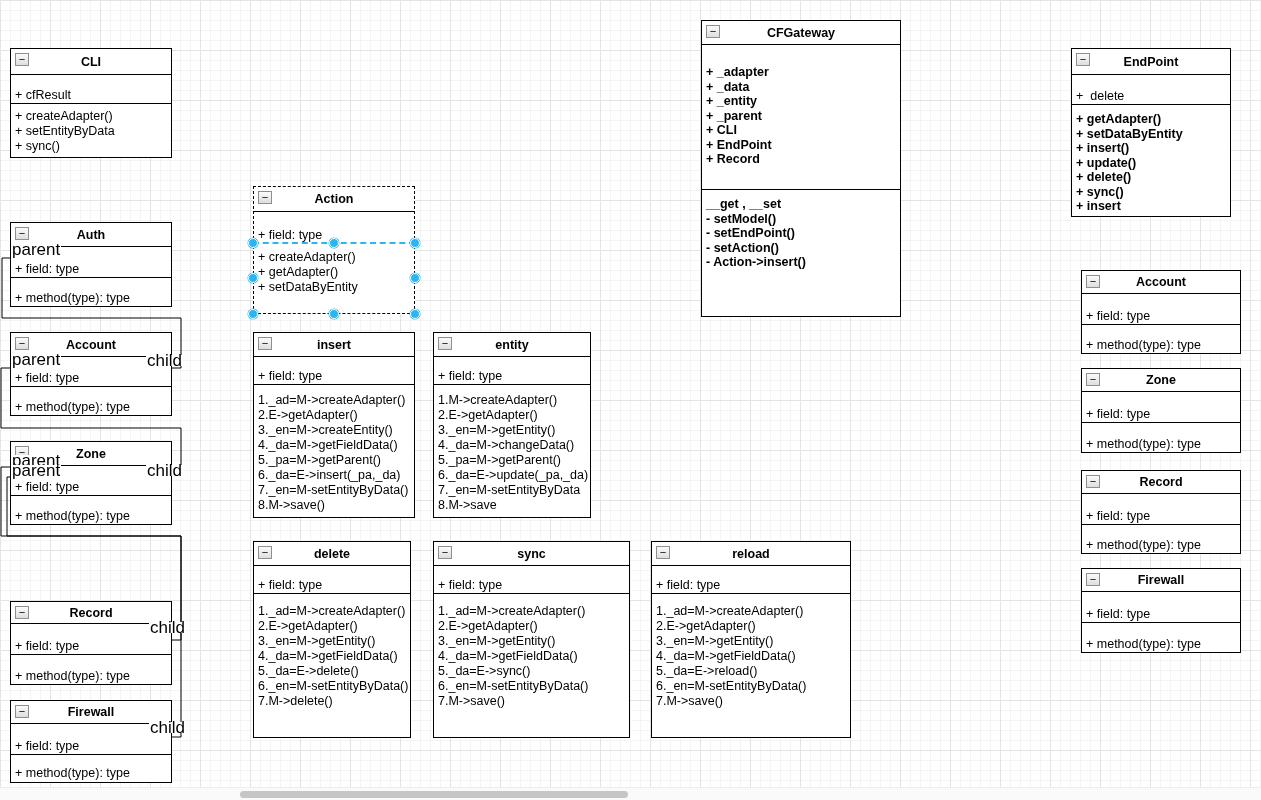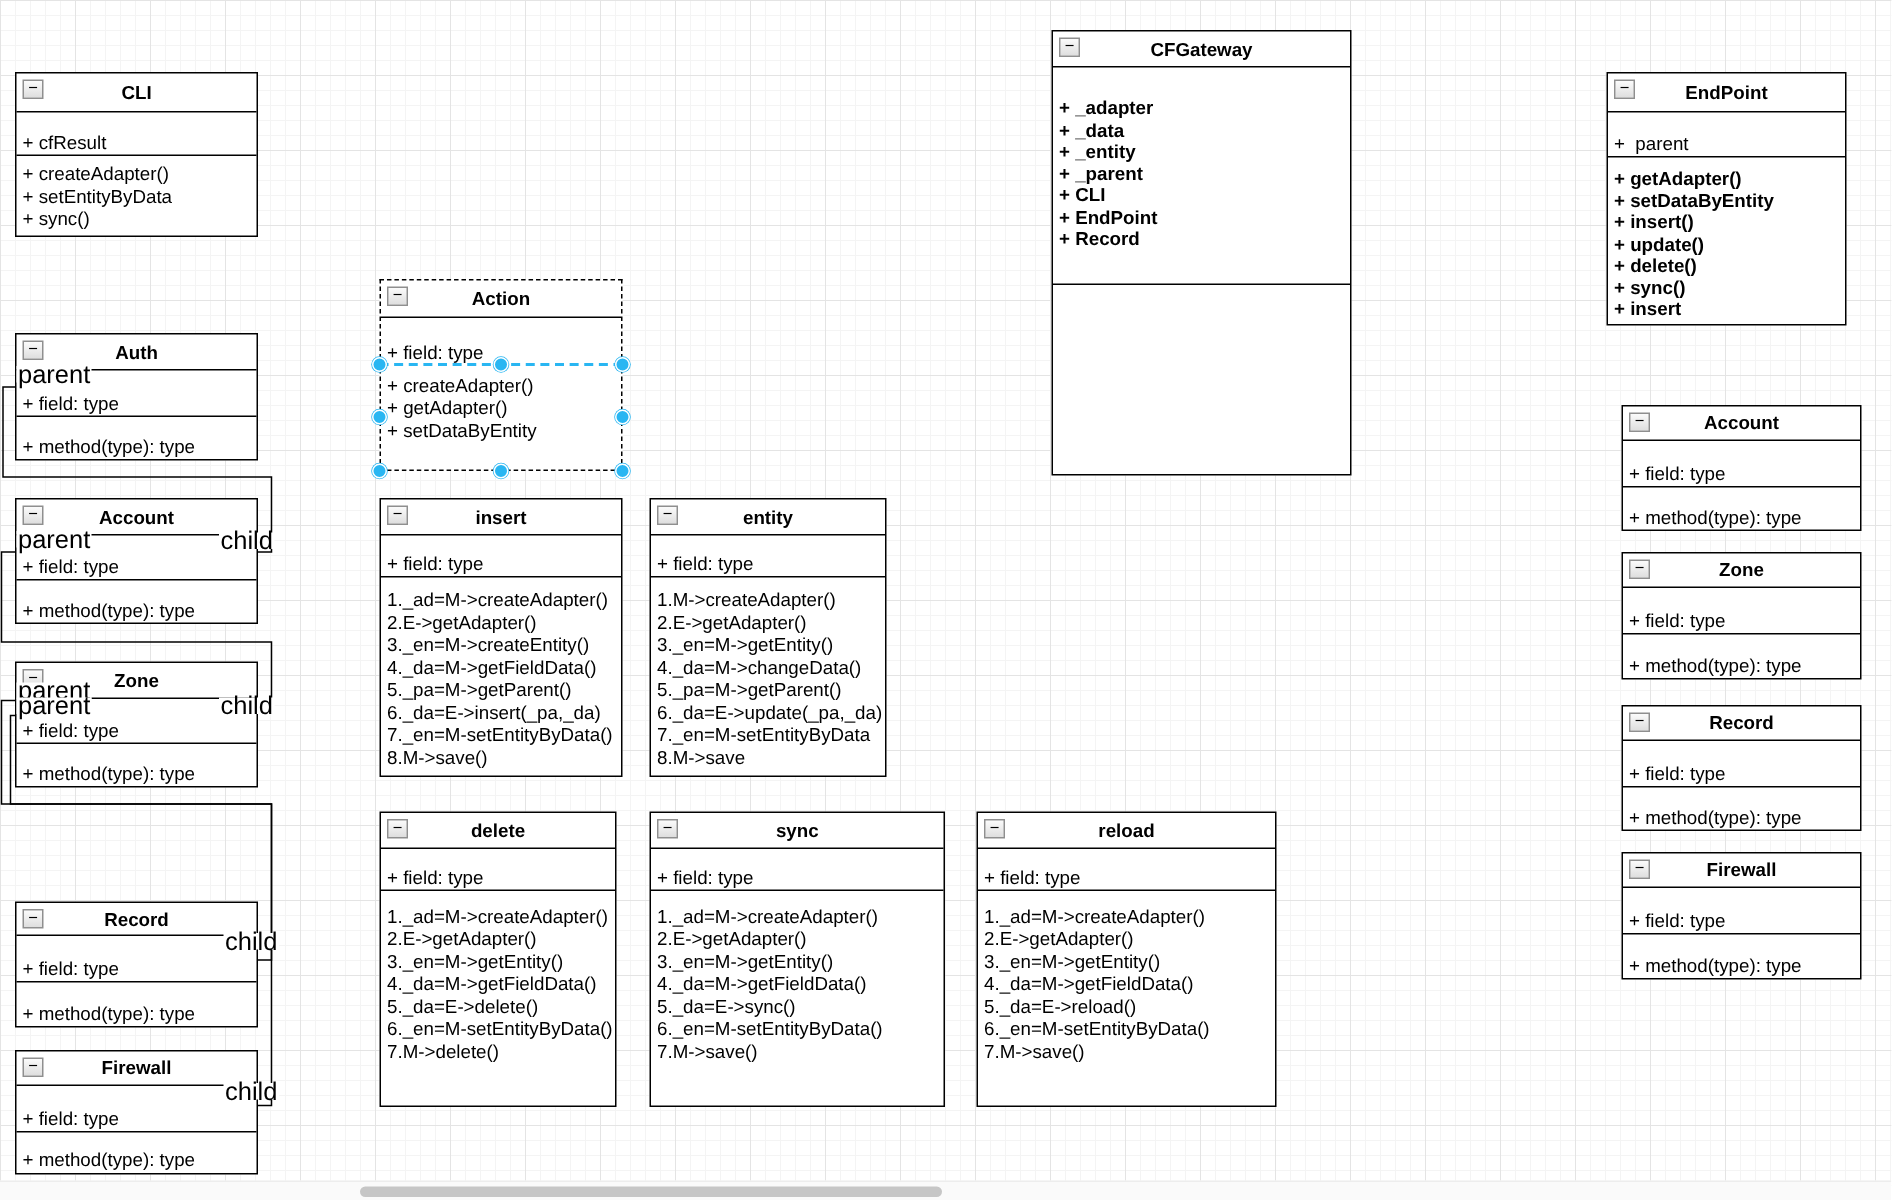--- a/index.html
+++ b/index.html
@@ -301,31 +301,38 @@
     </div>
     <div class="sec bb meth meth14" style="height:145px;padding-top:20px">
       <div class="line">+ _adapter</div>
       <div class="line">+ _data</div>
       <div class="line">+ _entity</div>
       <div class="line">+ _parent</div>
       <div class="line">+ CLI</div>
       <div class="line">+ EndPoint</div>
       <div class="line">+ Record</div>
     </div>
+    <div class="sec meth meth14" style="height:126px;padding-top:7px">
+      <div class="line">__get , __set</div>
+      <div class="line">- setModel()</div>
+      <div class="line">- setEndPoint()</div>
+      <div class="line">- setAction()</div>
+      <div class="line">- Action-&gt;insert()</div>
+    </div>
   </div>
 
   <div class="cls" style="left:1071px;top:48px;width:160px;height:169px">
     <div class="ttl" style="height:26px">
       <span class="collapse">
           <span class="minus">−</span>
         </span>
       <span>EndPoint</span>
     </div>
     <div class="sec bb cen" style="height:30px">
-      <div class="line">+  parent</div>
+      <div class="line">+  delete</div>
     </div>
     <div class="sec meth meth14" style="height:111px;padding-top:7px">
       <div class="line">+ getAdapter()</div>
       <div class="line">+ setDataByEntity</div>
       <div class="line">+ insert()</div>
       <div class="line">+ update()</div>
       <div class="line">+ delete()</div>
       <div class="line">+ sync()</div>
       <div class="line">+ insert</div>
     </div>

